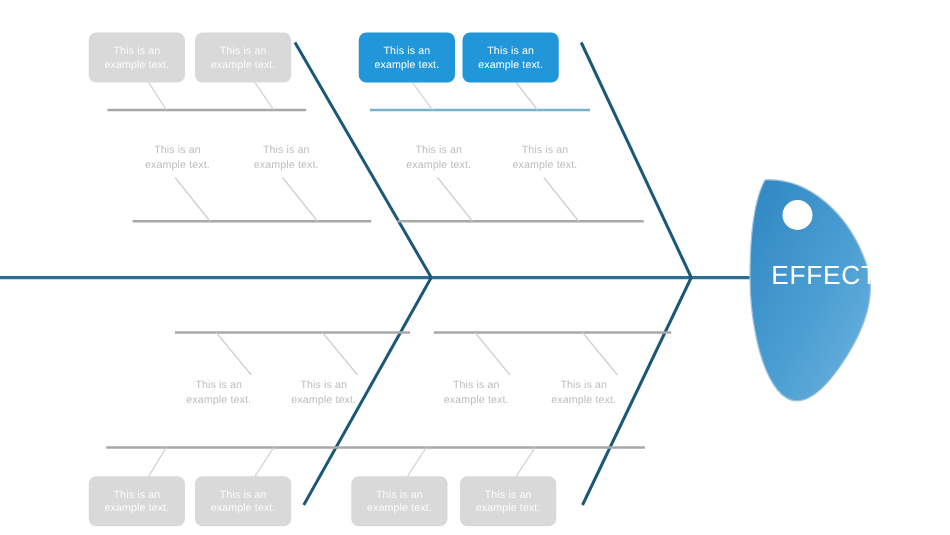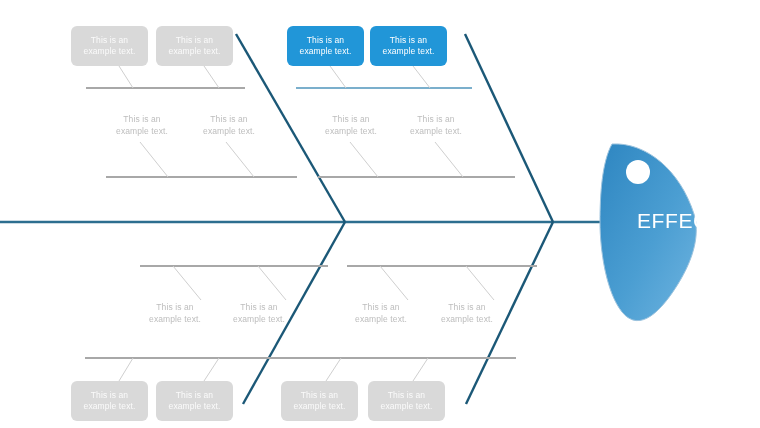--- a/index.html
+++ b/index.html
@@ -56,21 +56,20 @@
     letter-spacing: 0.1px;
     color: #bdbdbd;
     white-space: pre-line;
   }
   .effect-label {
     position: absolute;
     color: #ffffff;
     font-size: 21px;
     letter-spacing: 0.6px;
     white-space: nowrap;
-    margin-left: 20px;
   }
 </style>
 </head>
 <body>
 
 <div id="diagram-root">
 
   <svg class="fishbone" viewBox="0 0 760 428">
     <defs>
       <linearGradient id="headGrad" x1="0" y1="0" x2="1" y2="1">

